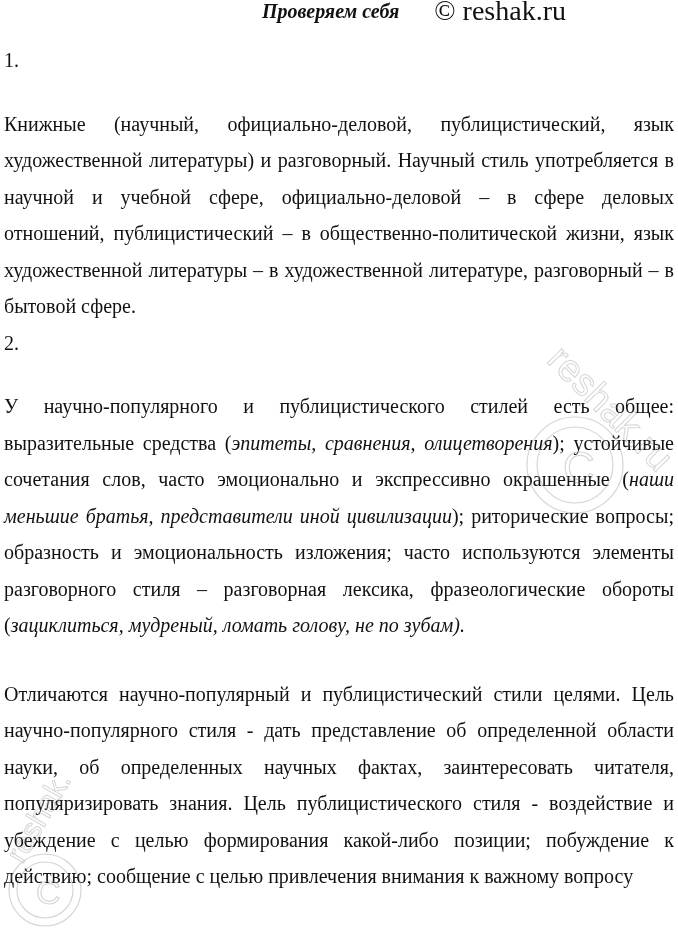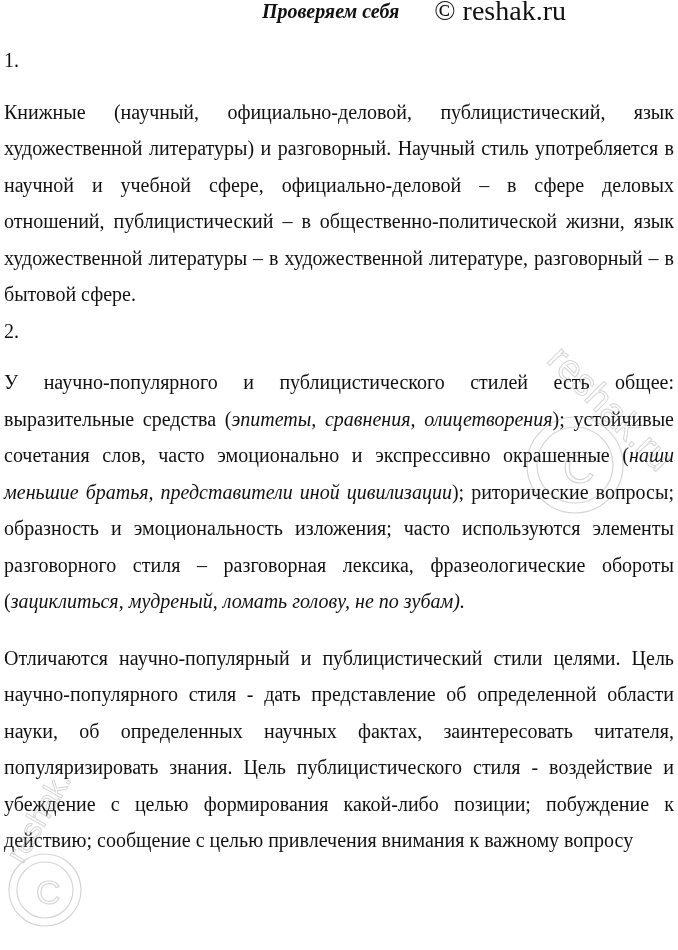--- a/index.html
+++ b/index.html
@@ -19,21 +19,21 @@
   .header-copy {
     position: absolute; right: 6px; top: 0px;
     font-size: 28px; line-height: 22px;
   }
   .content {
     position: absolute; left: 4px; top: 42px; width: 670px;
     font-size: 20px; line-height: 36.5px;
   }
   .num { margin: 0; height: 36.5px; }
   .para {
-    margin: 4px 0 0 0; text-align: justify;
+    margin: 16px 0 0 0; text-align: justify;
     text-align-last: left;
   }
   .para-gap { height: 16px; }
   .para-gap-sm { height: 11px; }
   i { font-style: italic; }
   .watermark {
     position: absolute; pointer-events: none; opacity: 0.35;
   }
 </style>
 </head>

